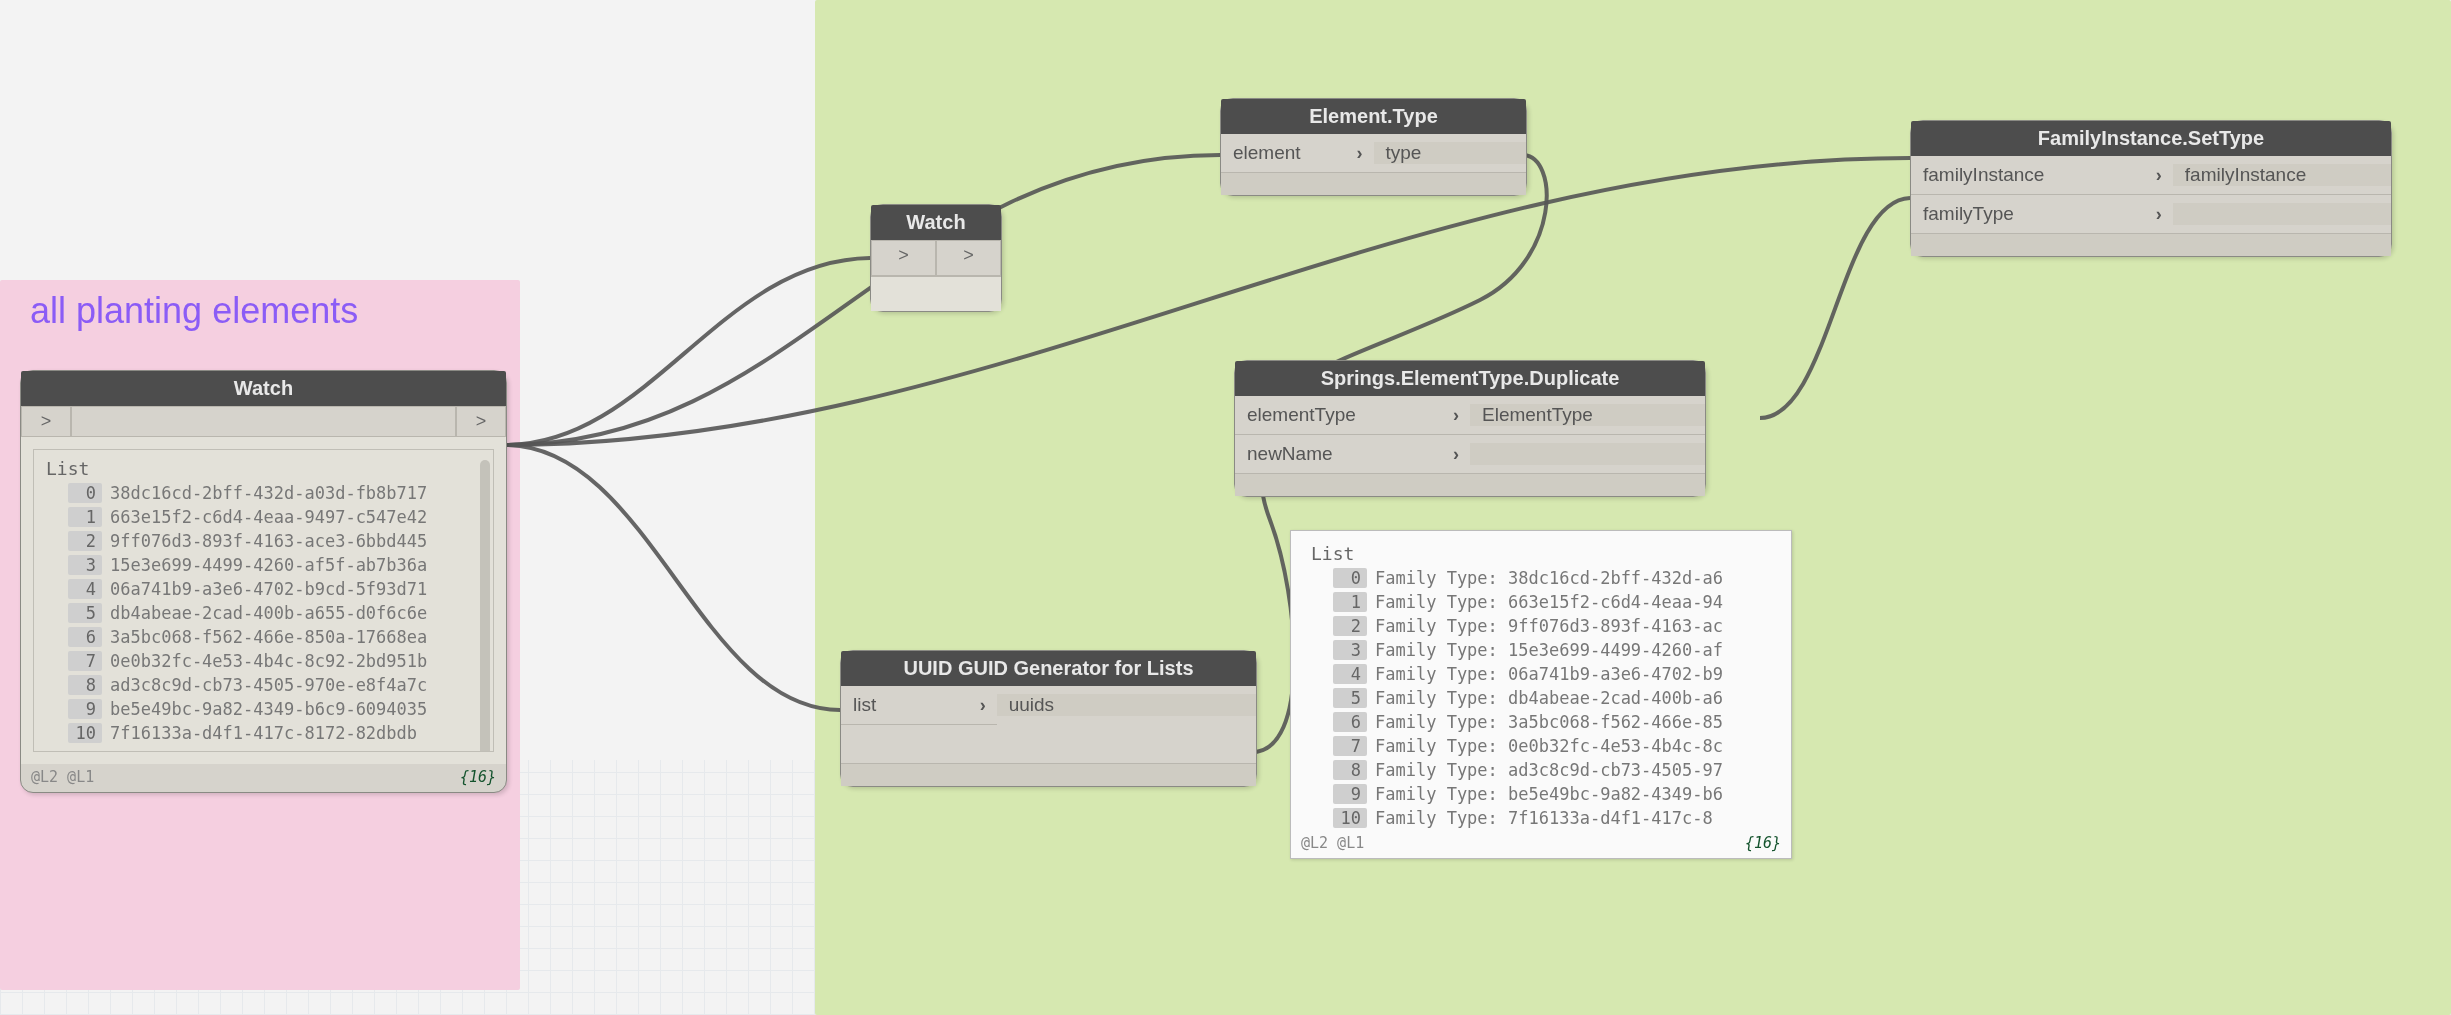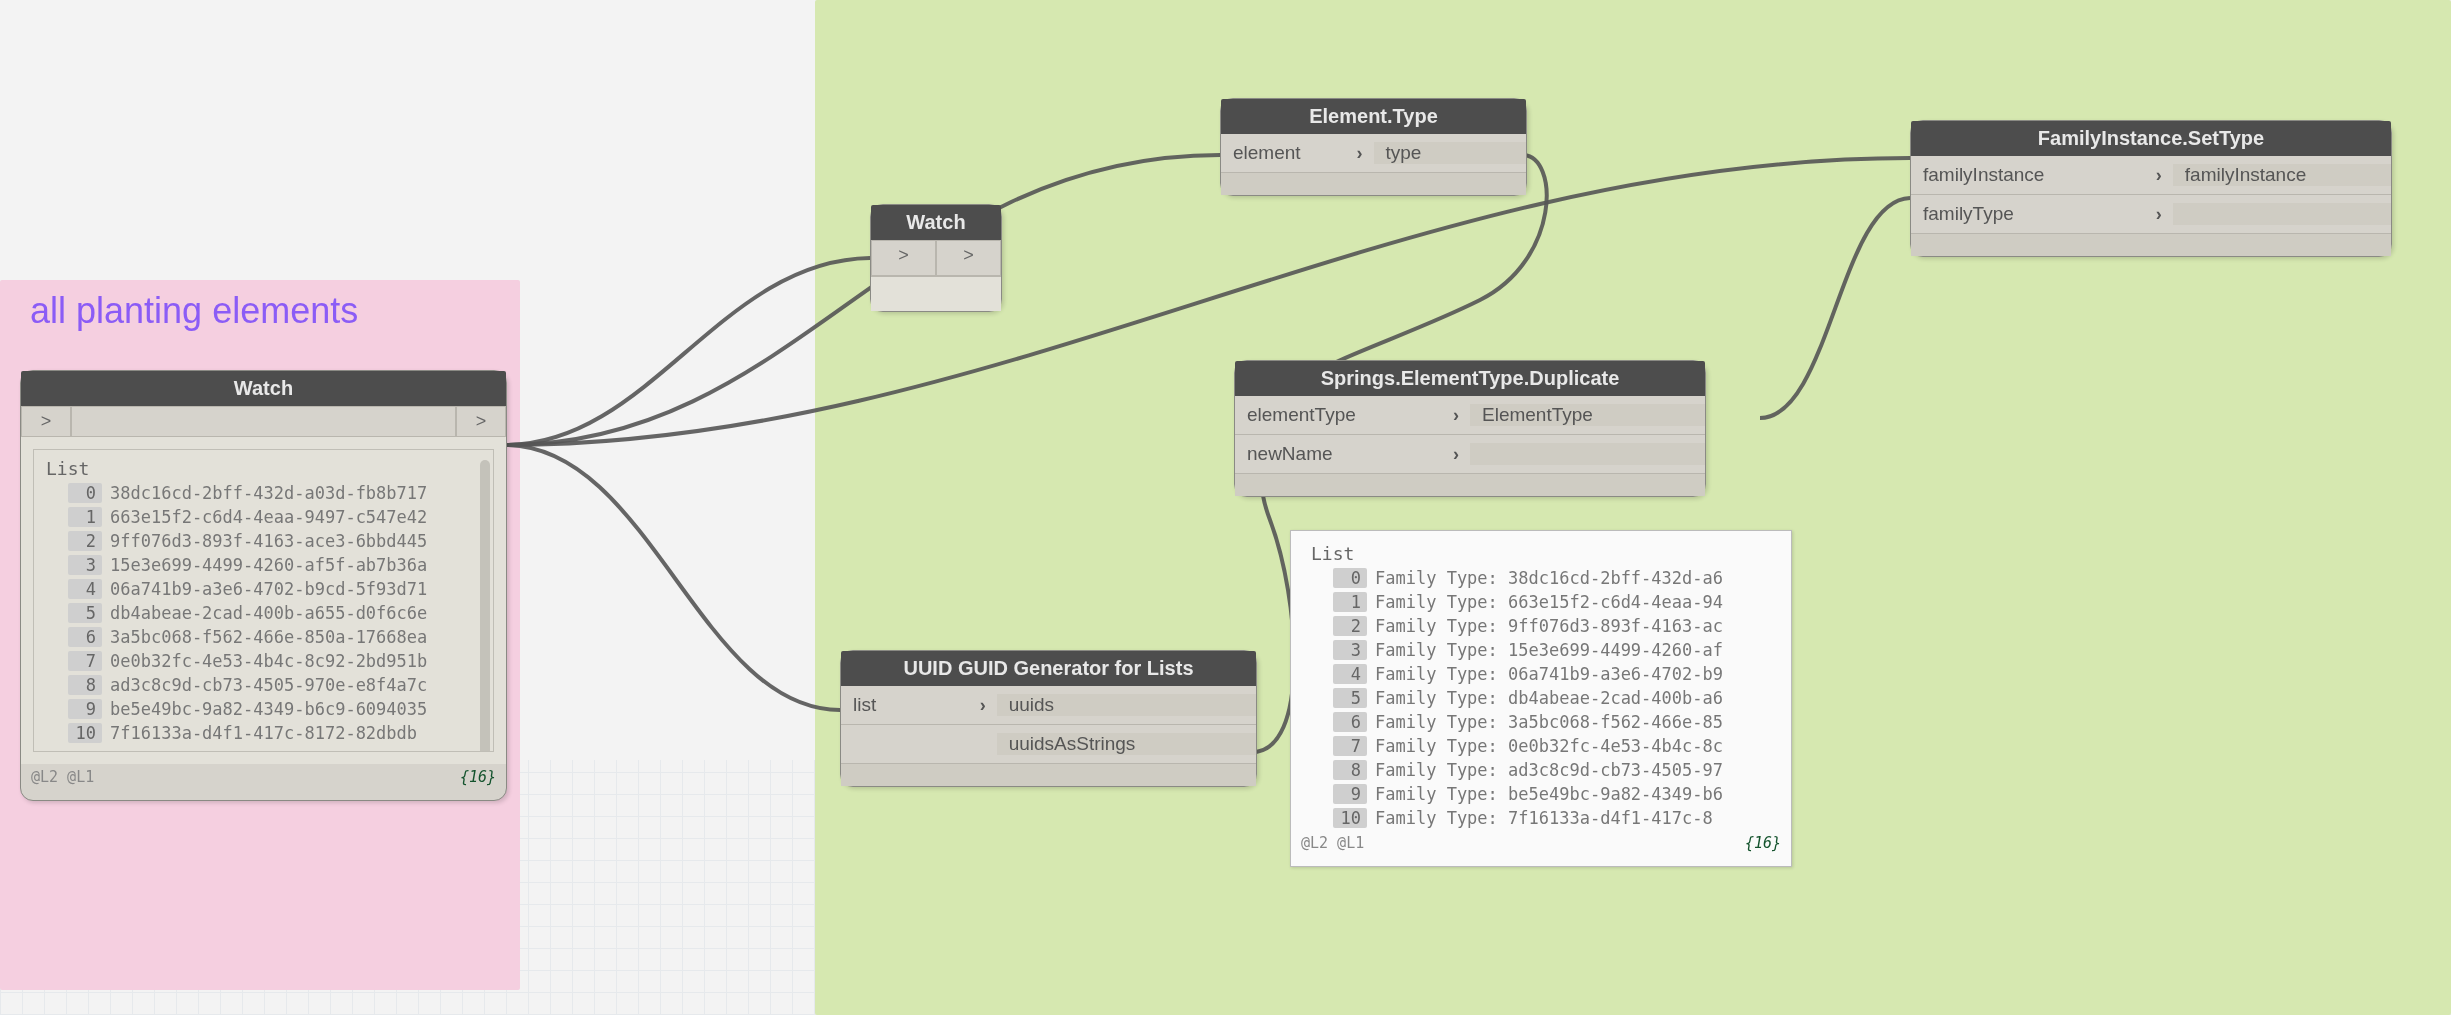--- a/index.html
+++ b/index.html
@@ -22,21 +22,21 @@
   .port-label{flex:1;padding:0 12px;font-size:19px;color:#555;background:#d6d3cc;}
   .port-label.out{text-align:left;background:#cfccc3;}
   .chev{width:28px;text-align:center;font-size:18px;color:#555;font-weight:bold;}
   .node .spacer{height:22px;background:#cfccc3;border-top:1px solid #b9b6ae;}
   
   .watch-body{background:#e3e1d9;padding:12px;}
   .watch-inner{background:#e3e1d9;border:1px solid #c0beb6;padding:6px 6px 6px 6px;max-height:420px;overflow:hidden;position:relative;}
   .list-hdr{font-family:Consolas,monospace;font-size:18px;color:#666;padding:2px 6px;}
   .list-row{display:flex;align-items:center;font-family:Consolas,monospace;font-size:17px;color:#777;padding:2px 4px;white-space:nowrap;overflow:hidden;}
   .idx-badge{background:#cfcfcf;color:#666;padding:0 6px;margin:0 8px 0 24px;border-radius:2px;min-width:22px;text-align:right;}
-  .watch-footer{display:flex;justify-content:space-between;align-items:flex-end;padding:4px 10px 14px 10px;font-size:15px;}
+  .watch-footer{display:flex;justify-content:space-between;align-items:flex-end;padding:4px 10px 6px 10px;font-size:15px;}
   .watch-footer .levels{color:#888;font-family:Consolas,monospace;}
   .watch-footer .count{color:#14532d;font-style:italic;font-family:Consolas,monospace;}
   .lace-row{display:flex;}
   .lace-btn{flex:1;background:#d6d3cc;border:1px solid #b9b6ae;text-align:center;font-size:18px;color:#666;padding:4px 0;}
   .small-watch .lace-row{height:36px;}
   .small-watch .blank{height:34px;background:#e3e1d9;border-top:1px solid #b9b6ae;}
   
   .preview{position:absolute;background:#fafafa;border:1px solid #bbb;box-shadow:1px 1px 3px rgba(0,0,0,0.15);}
   svg.wires{position:absolute;left:0;top:0;width:2451px;height:1015px;pointer-events:none;}
   svg.wires path{fill:none;stroke:#555;stroke-width:4;opacity:0.9;}
@@ -221,23 +221,20 @@
             <span class="chev">›</span>
           </div>
         <div class="port-row">
             <span class="port-label">&nbsp;</span>
           </div>
       </div>
       <div class="col">
         <div class="port-row first">
             <span class="port-label out">uuids</span>
           </div>
-        <div class="port-row">
-            <span class="port-label out">uuidsAsStrings</span>
-          </div>
       </div>
     </div>
     <div class="spacer"></div>
   </div>
 
   <div class="preview" style="left:1290px;top:530px;width:500px;">
     <div style="padding:10px 10px 0 14px;">
       <div class="list-hdr">List</div>
       <div id="preview-rows">
           <div class="list-row">

